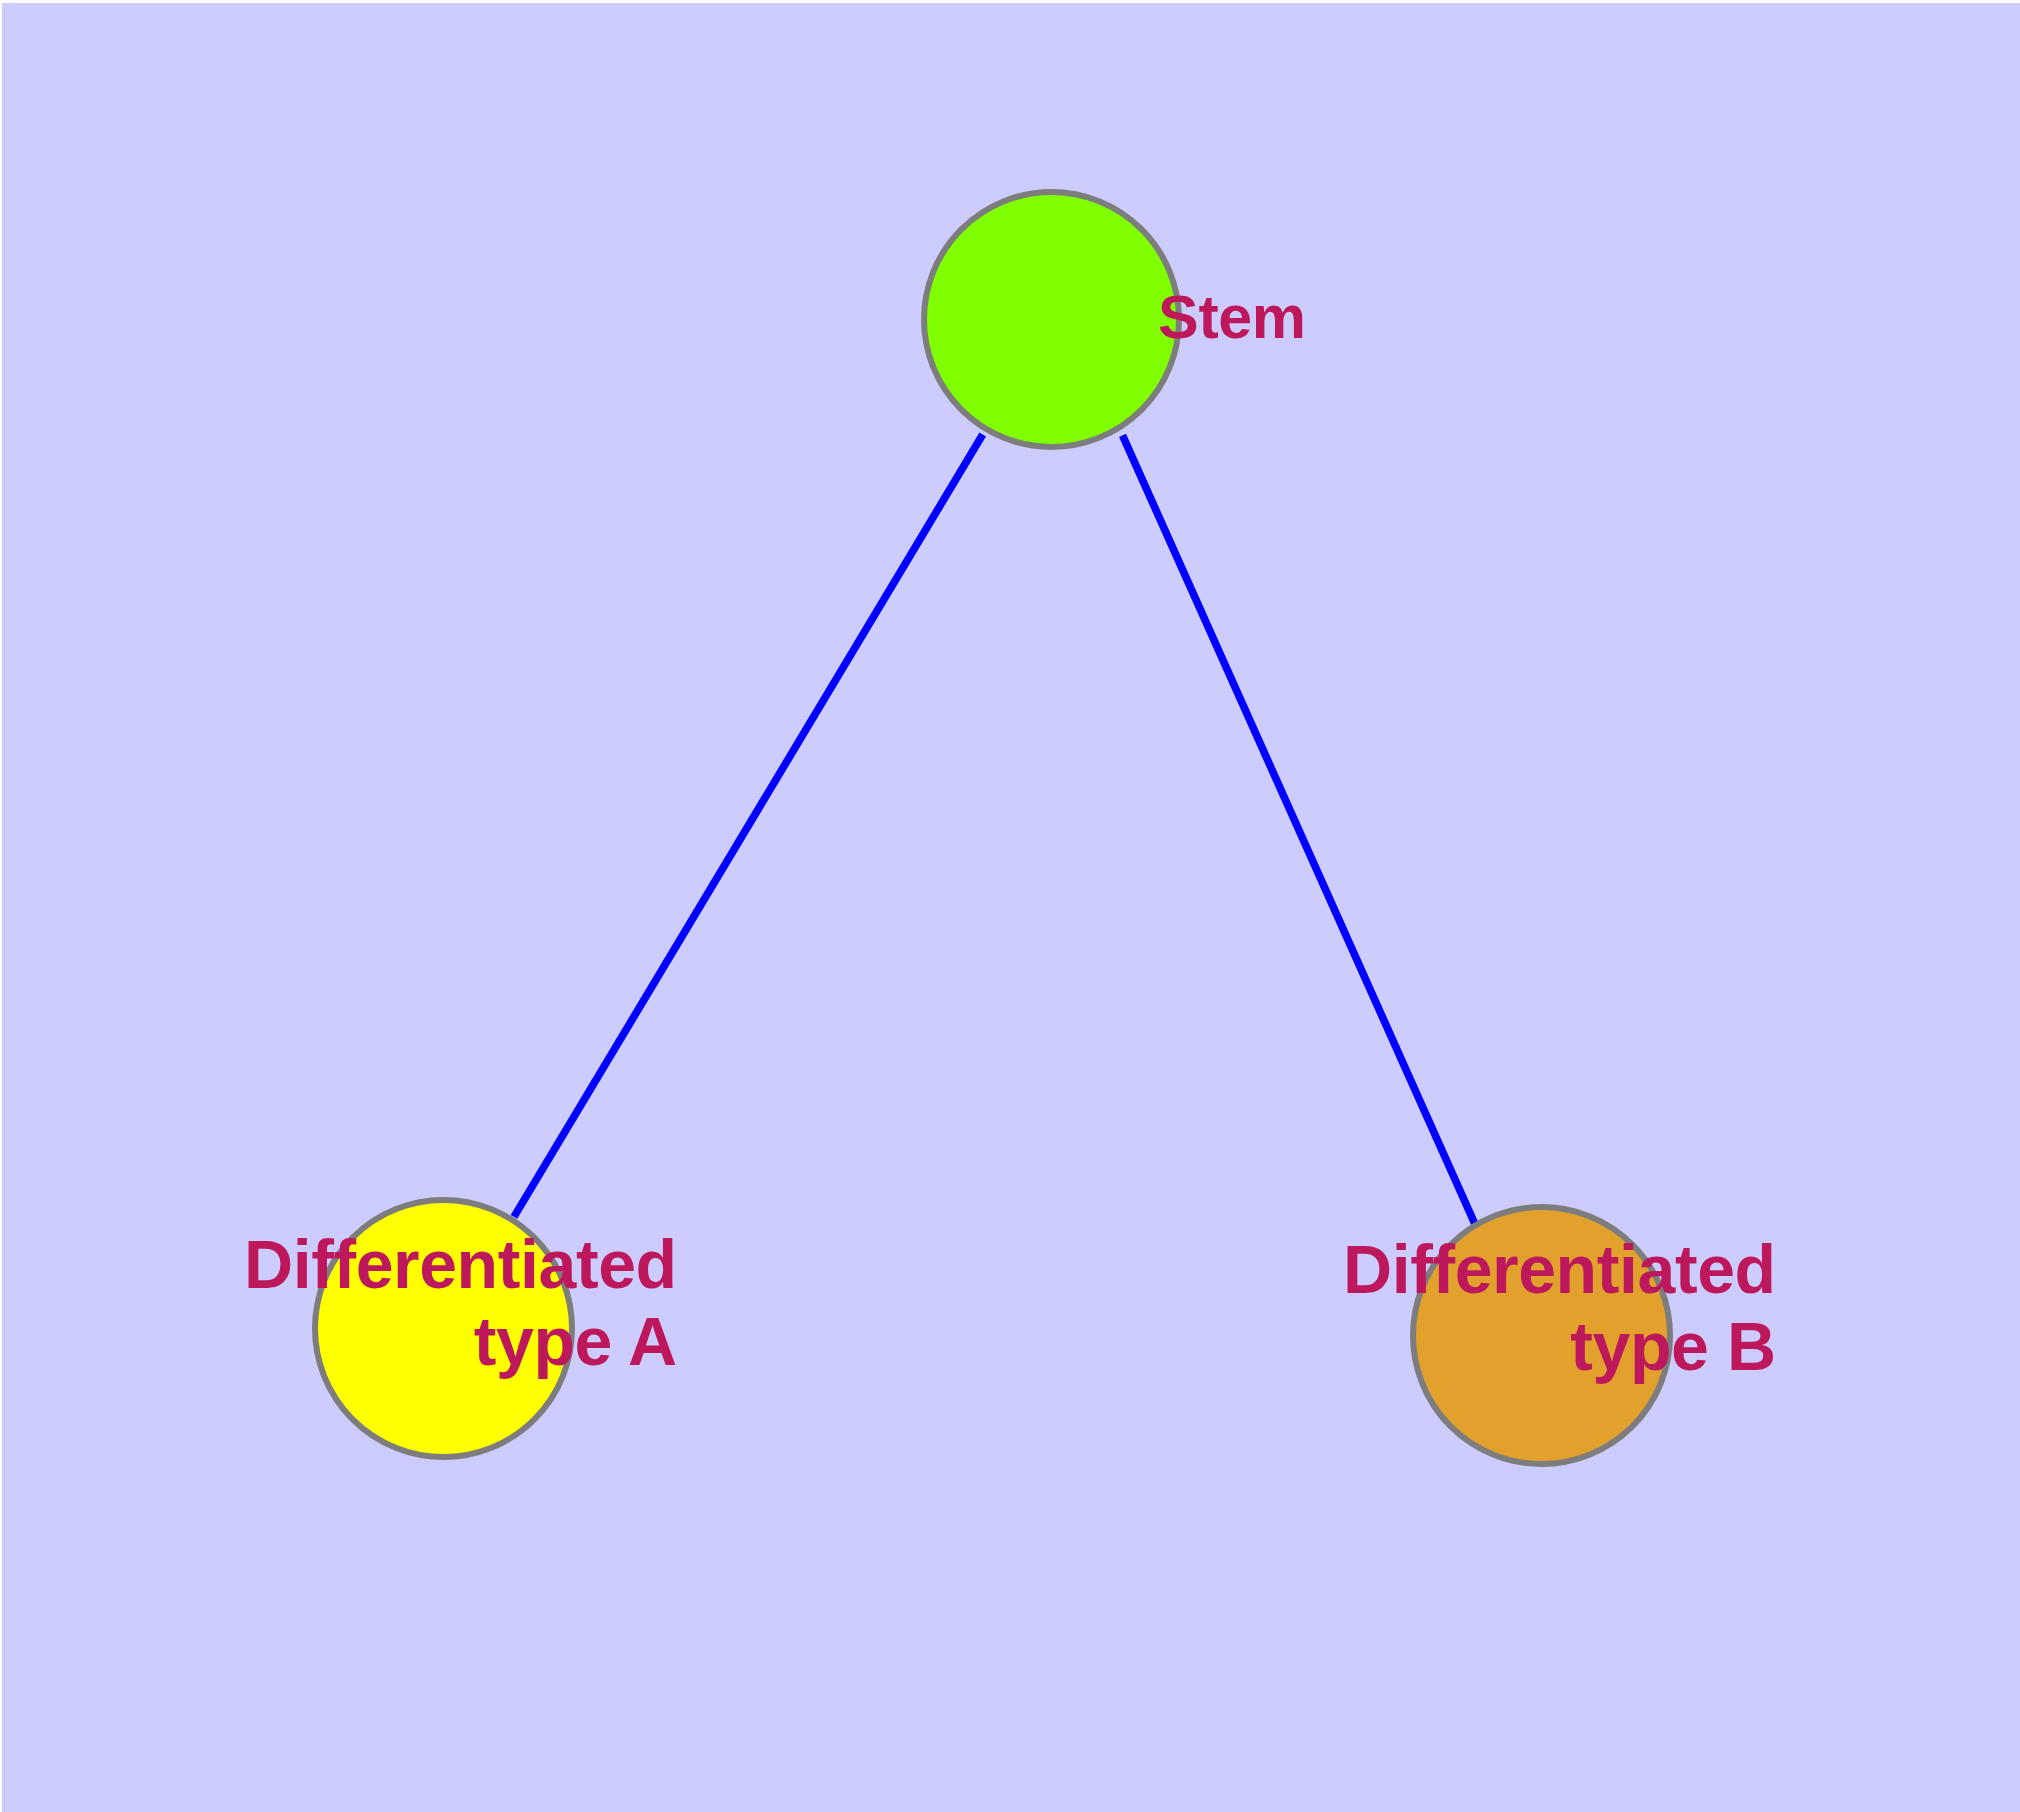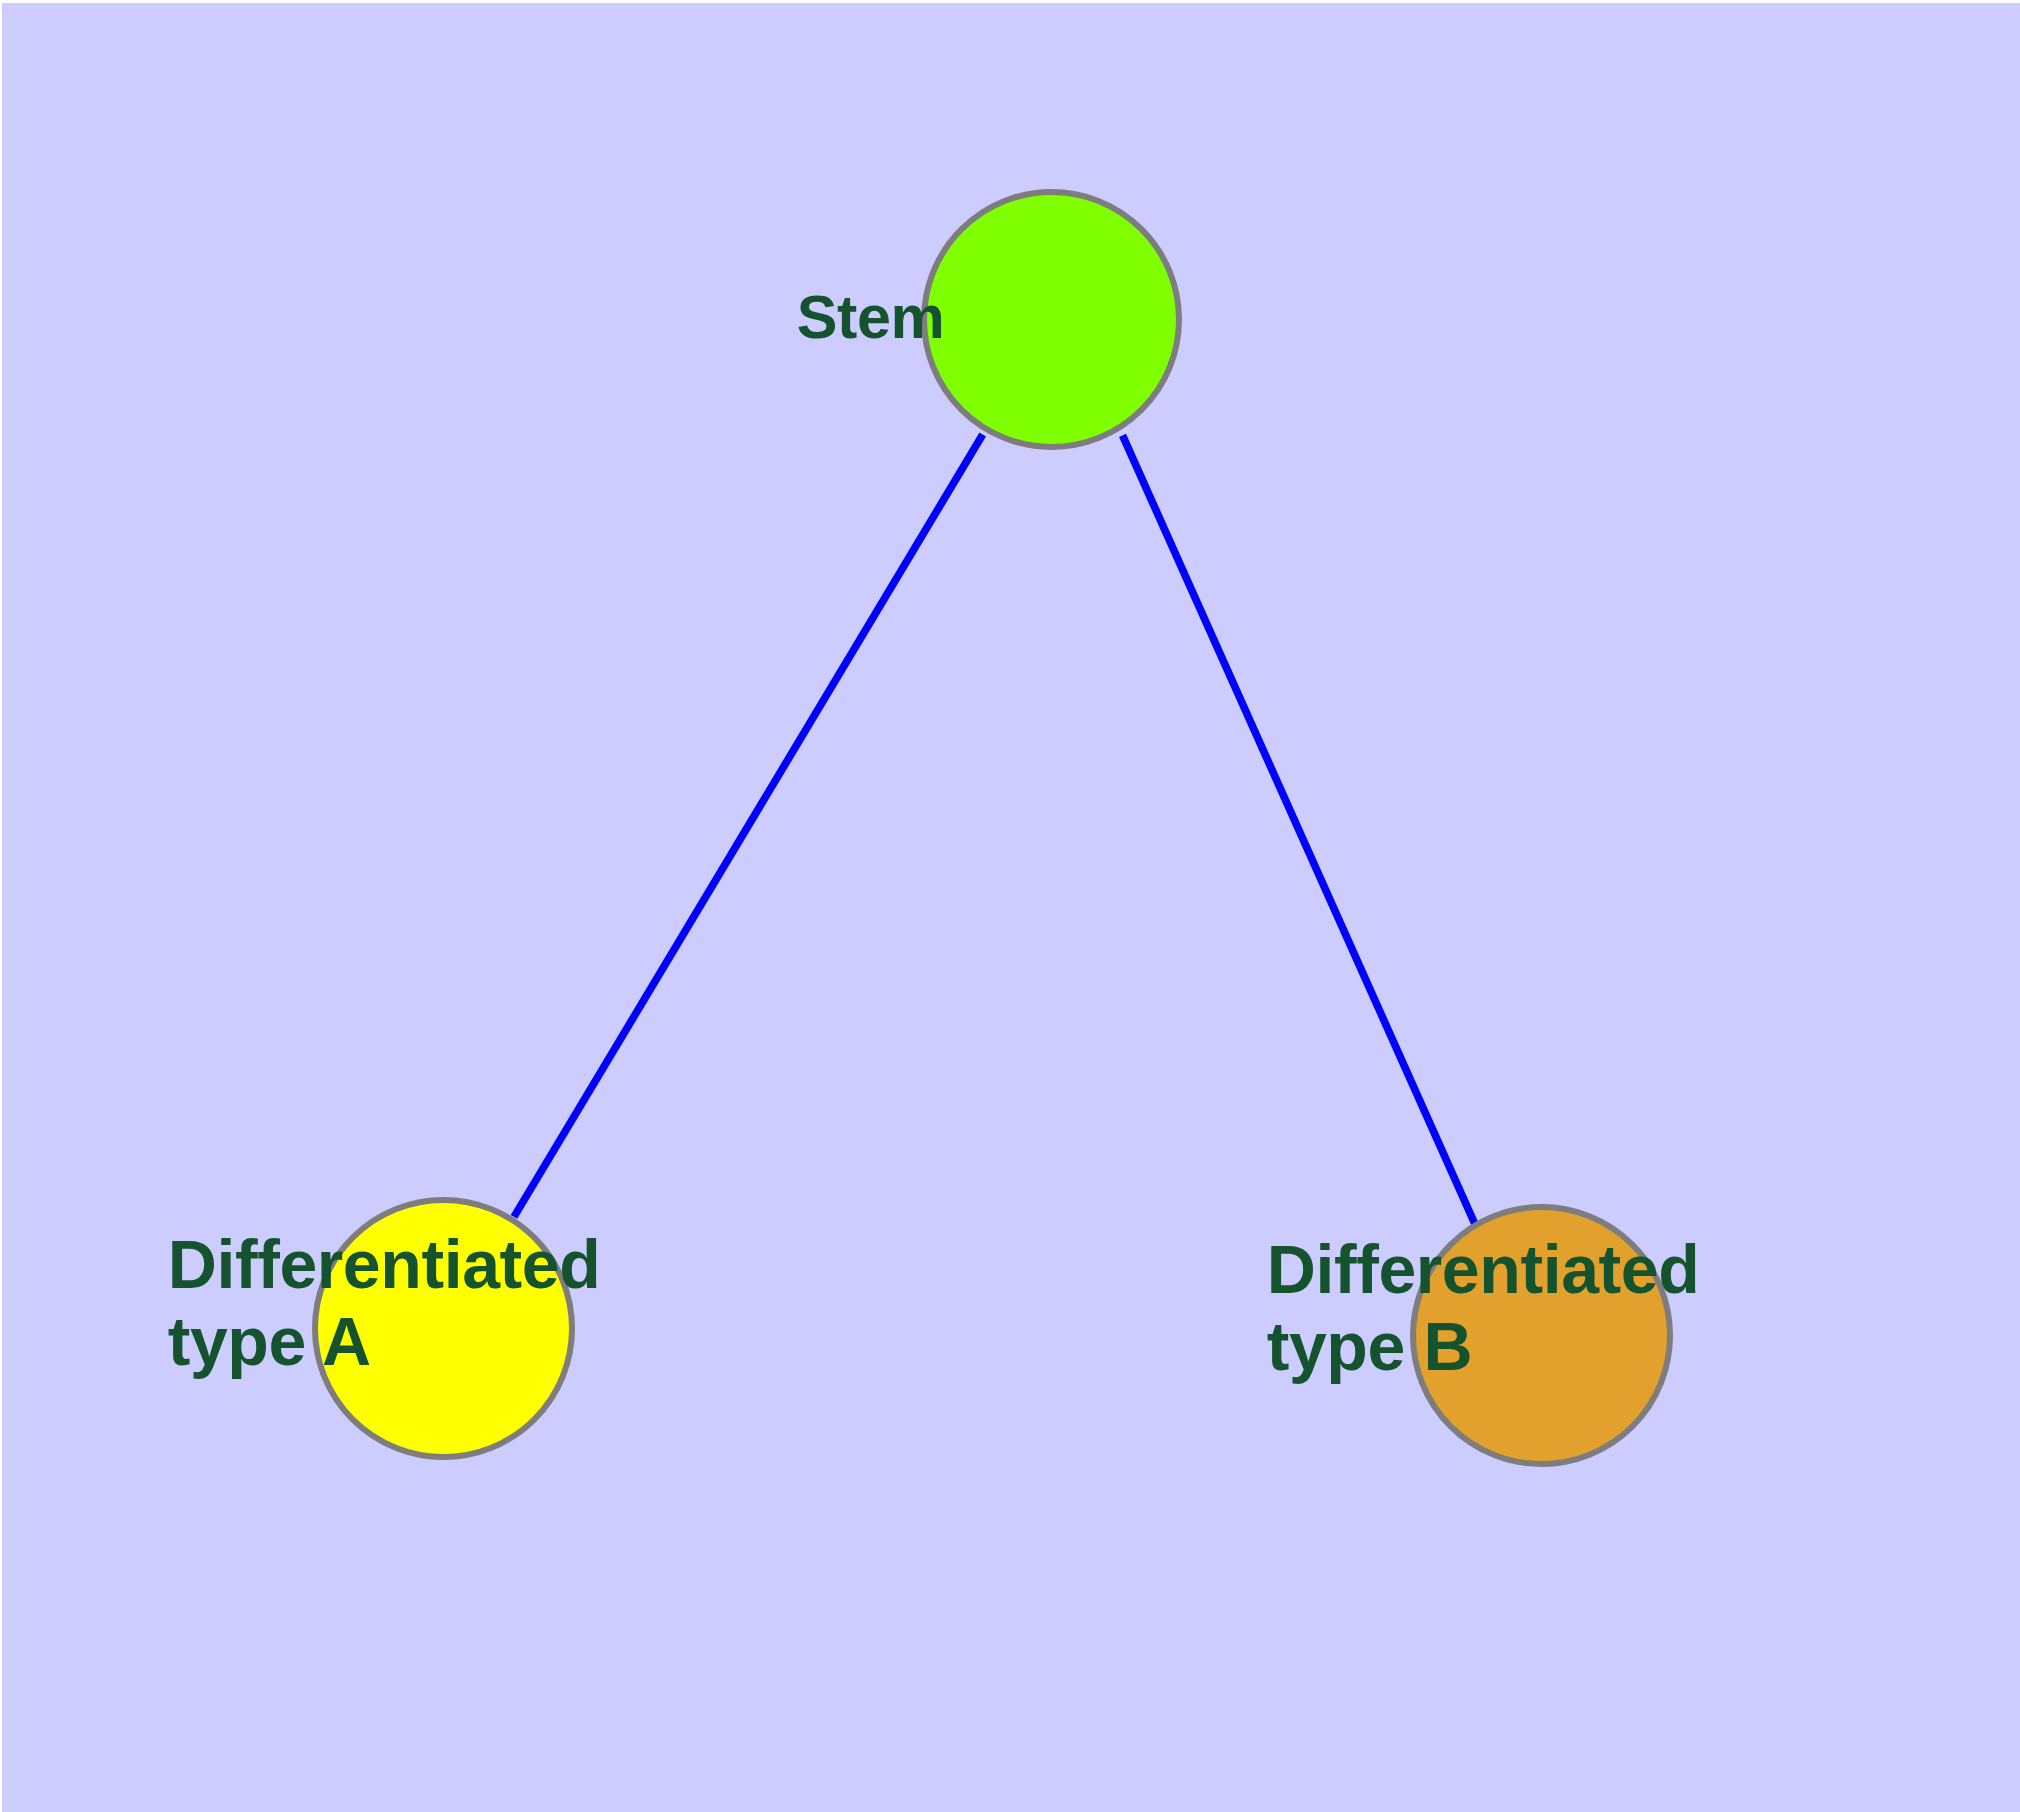--- a/index.html
+++ b/index.html
@@ -58,22 +58,22 @@
   }
   #node-diff-b {
     left: 1408px;
     top: 1201px;
     width: 263px;
     height: 263px;
     background: #e2a02d;
   }
   .node-label {
     position: absolute;
-    text-align: left;
-    color: #14532d;
+    text-align: right;
+    color: #be185d;
     font-weight: bold;
     white-space: pre-line;
     line-height: 1.12;
     pointer-events: none;
     letter-spacing: -0.4px;
   }
   #label-stem {
     left: 795px;
     top: 280px;
     width: 509px;

